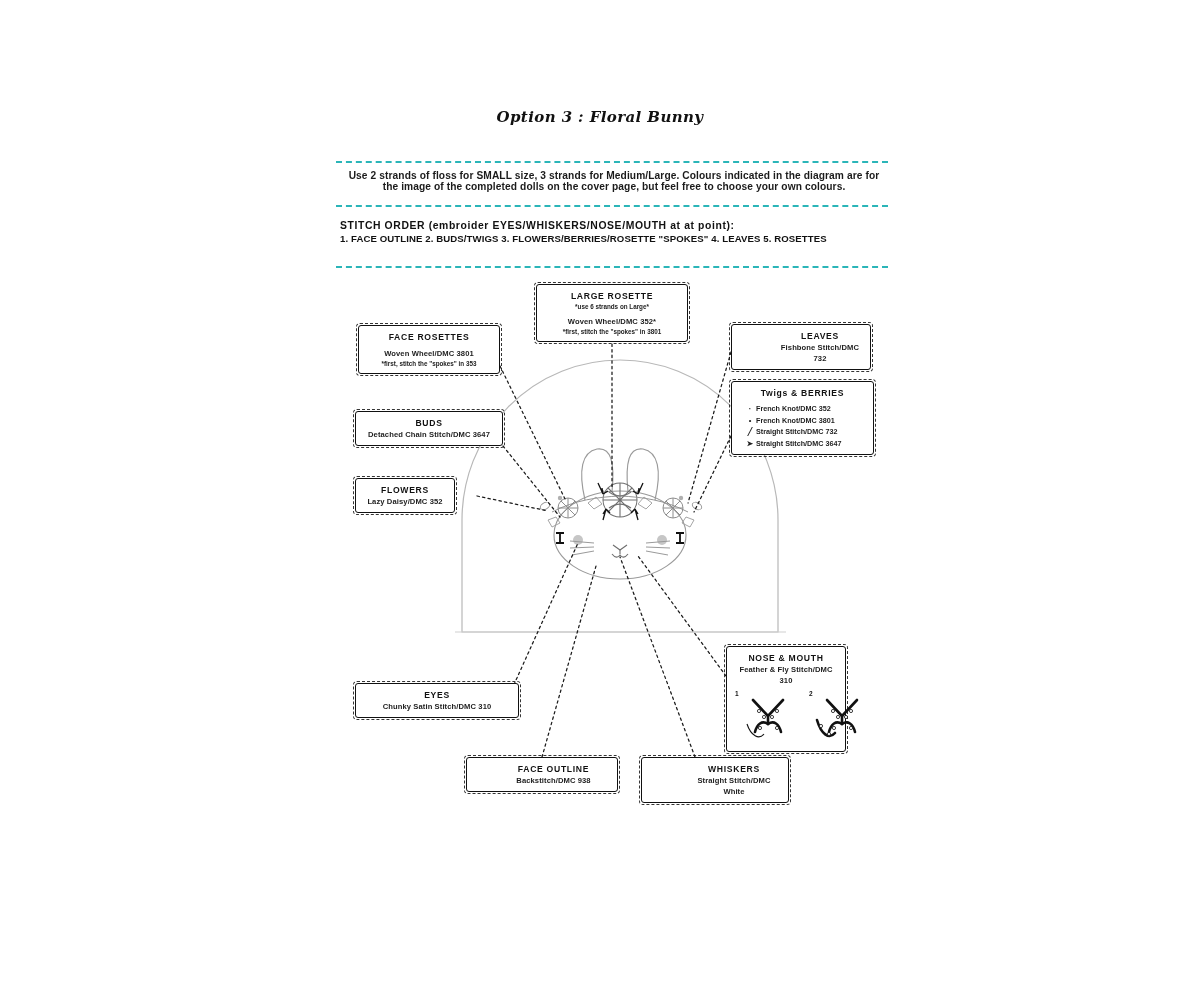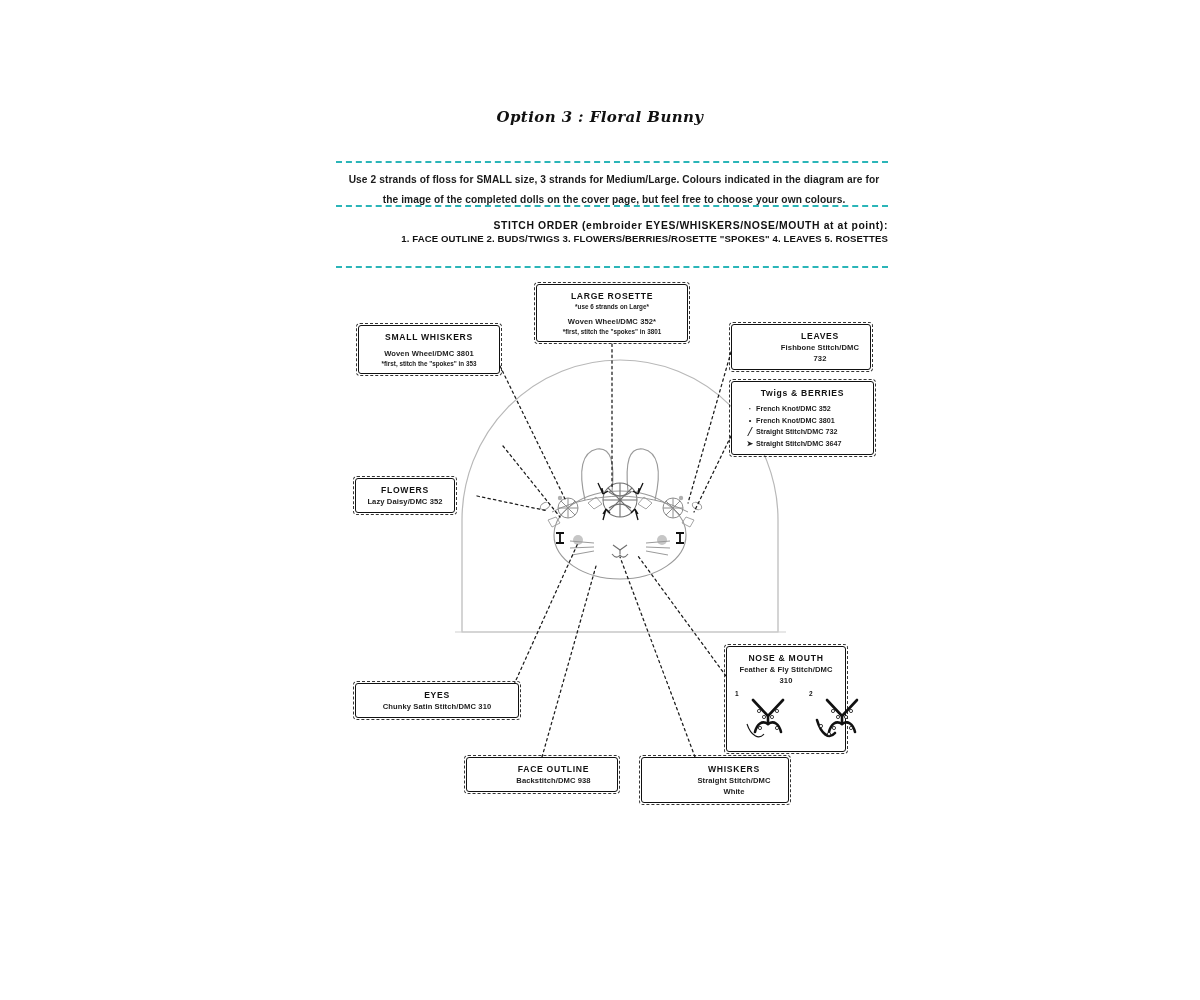--- a/index.html
+++ b/index.html
@@ -49,31 +49,31 @@
   .divider.d3 { top: 266px; }
 
   .intro {
     position: absolute;
     left: 344px;
     top: 170px;
     width: 540px;
     text-align: center;
     font-size: 10.2px;
     font-weight: bold;
-    line-height: 20px;
+    line-height: 11px;
     color: #1b1b1b;
     letter-spacing: 0.1px;
   }
 
   .stitch-order {
     position: absolute;
     left: 340px;
     top: 219px;
     width: 548px;
-    text-align: right;
+    text-align: left;
     font-size: 9.6px;
     font-weight: bold;
     line-height: 13px;
     color: #111;
     letter-spacing: 0.1px;
   }
   .stitch-order .so-head { font-size: 10.4px; letter-spacing: 0.6px; }
 
   
   .box {
@@ -302,21 +302,21 @@
       <path d="M503,446 L560,517"></path>
       <path d="M477,496 L548,511"></path>
       <path d="M726,676 L638,556"></path>
       <path d="M507,700 L578,543"></path>
       <path d="M542,757 L596,566"></path>
       <path d="M695,757 L620,557"></path>
     </g>
   </svg>
 
   <div class="box" id="box-small-rosettes">
-    <div class="bt">SMALL WHISKERS</div>
+    <div class="bt">FACE ROSETTES</div>
     <div class="gap"></div>
     <div class="bs">Woven Wheel/DMC 3801</div>
     <div class="bnote">*first, stitch the "spokes" in 353</div>
   </div>
 
   <div class="box" id="box-large-rosette">
     <div class="bt">LARGE ROSETTE</div>
     <div class="bnote">*use 6 strands on Large*</div>
     <div class="gap"></div>
     <div class="bs">Woven Wheel/DMC 352*</div>
@@ -339,20 +339,24 @@
       </div>
       <div class="tline">
         <span class="tmark">╱</span><span>Straight Stitch/DMC 732</span>
       </div>
       <div class="tline">
         <span class="tmark">➤</span><span>Straight Stitch/DMC 3647</span>
       </div>
     </div>
   </div>
 
+  <div class="box" id="box-buds">
+    <div class="bt">BUDS</div>
+    <div class="bs">Detached Chain Stitch/DMC 3647</div>
+  </div>
 
   <div class="box" id="box-flowers">
     <div class="bt">FLOWERS</div>
     <div class="bs">Lazy Daisy/DMC 352</div>
   </div>
 
   <div class="box" id="box-nose-mouth">
     <div class="bt">NOSE &amp; MOUTH</div>
     <div class="bs">Feather &amp; Fly Stitch/DMC 310</div>
     <div class="nm-figs">

